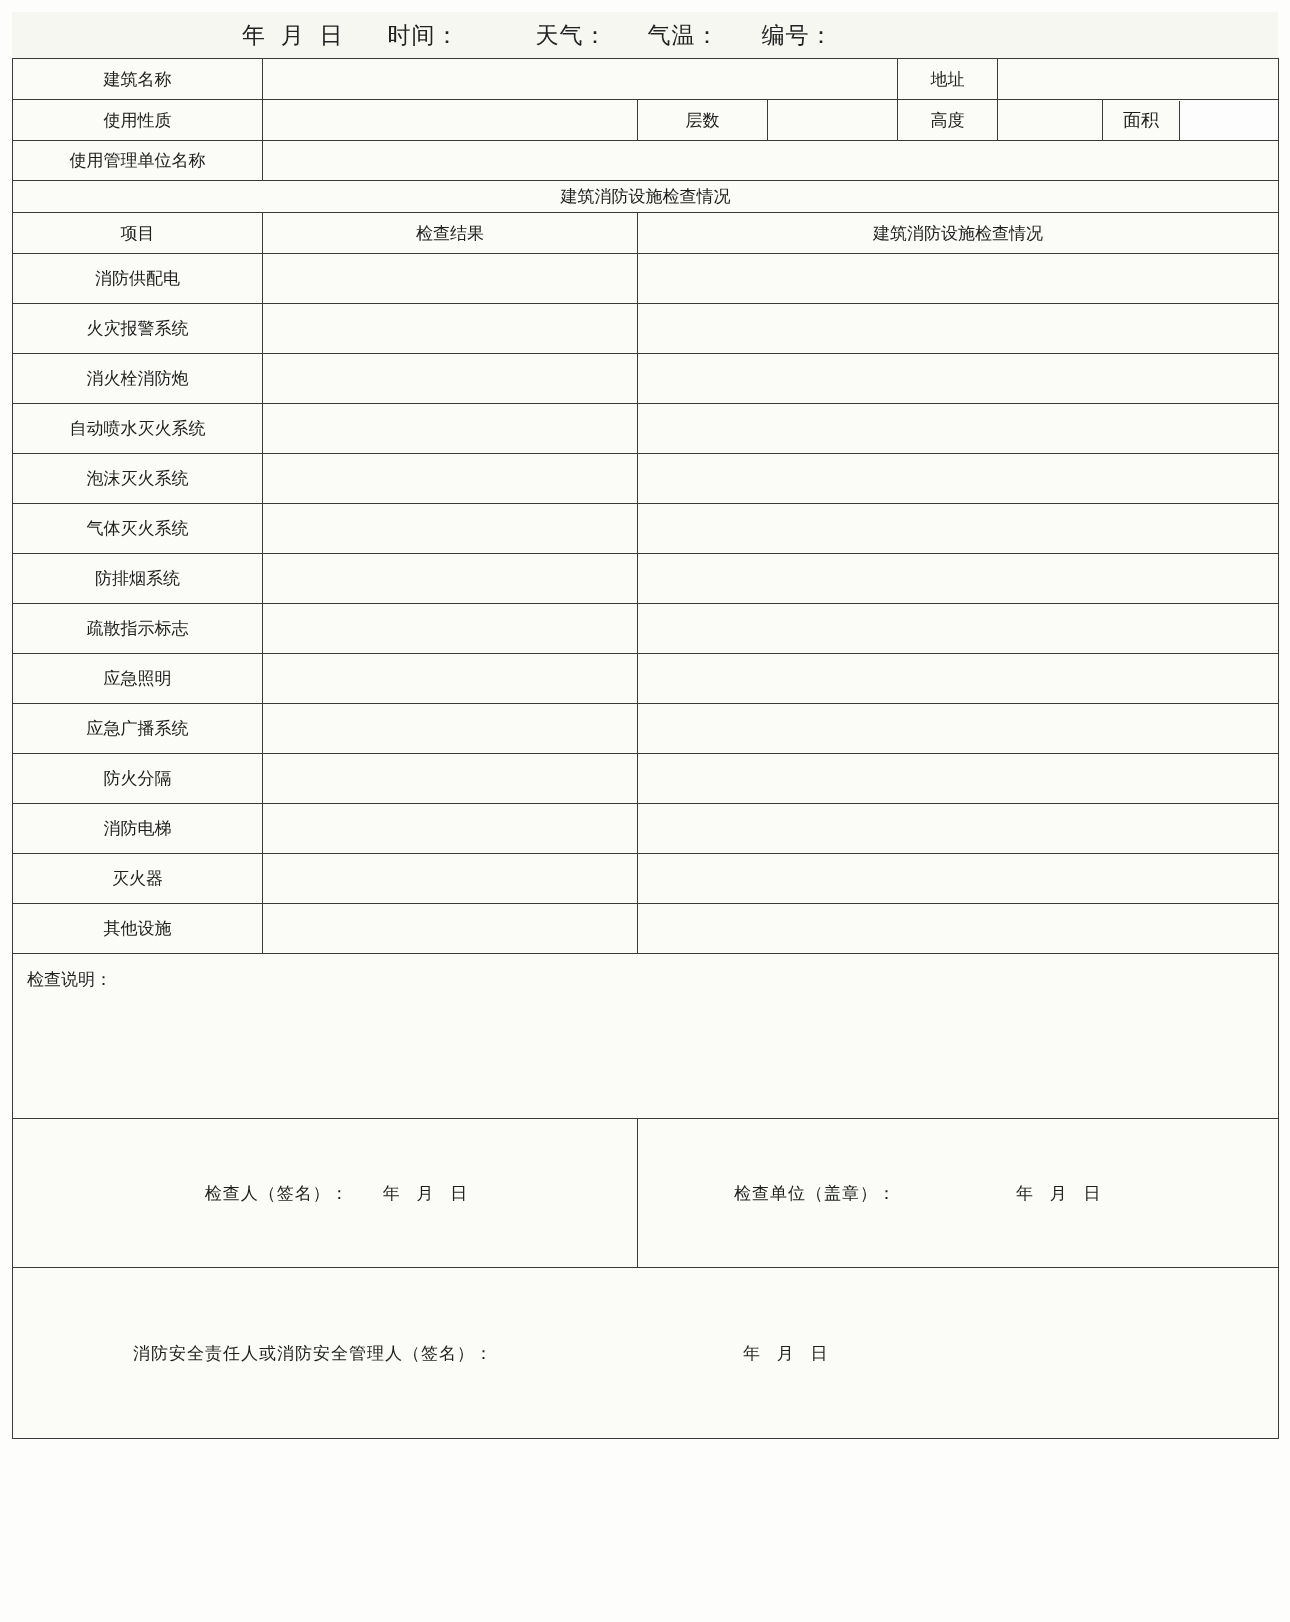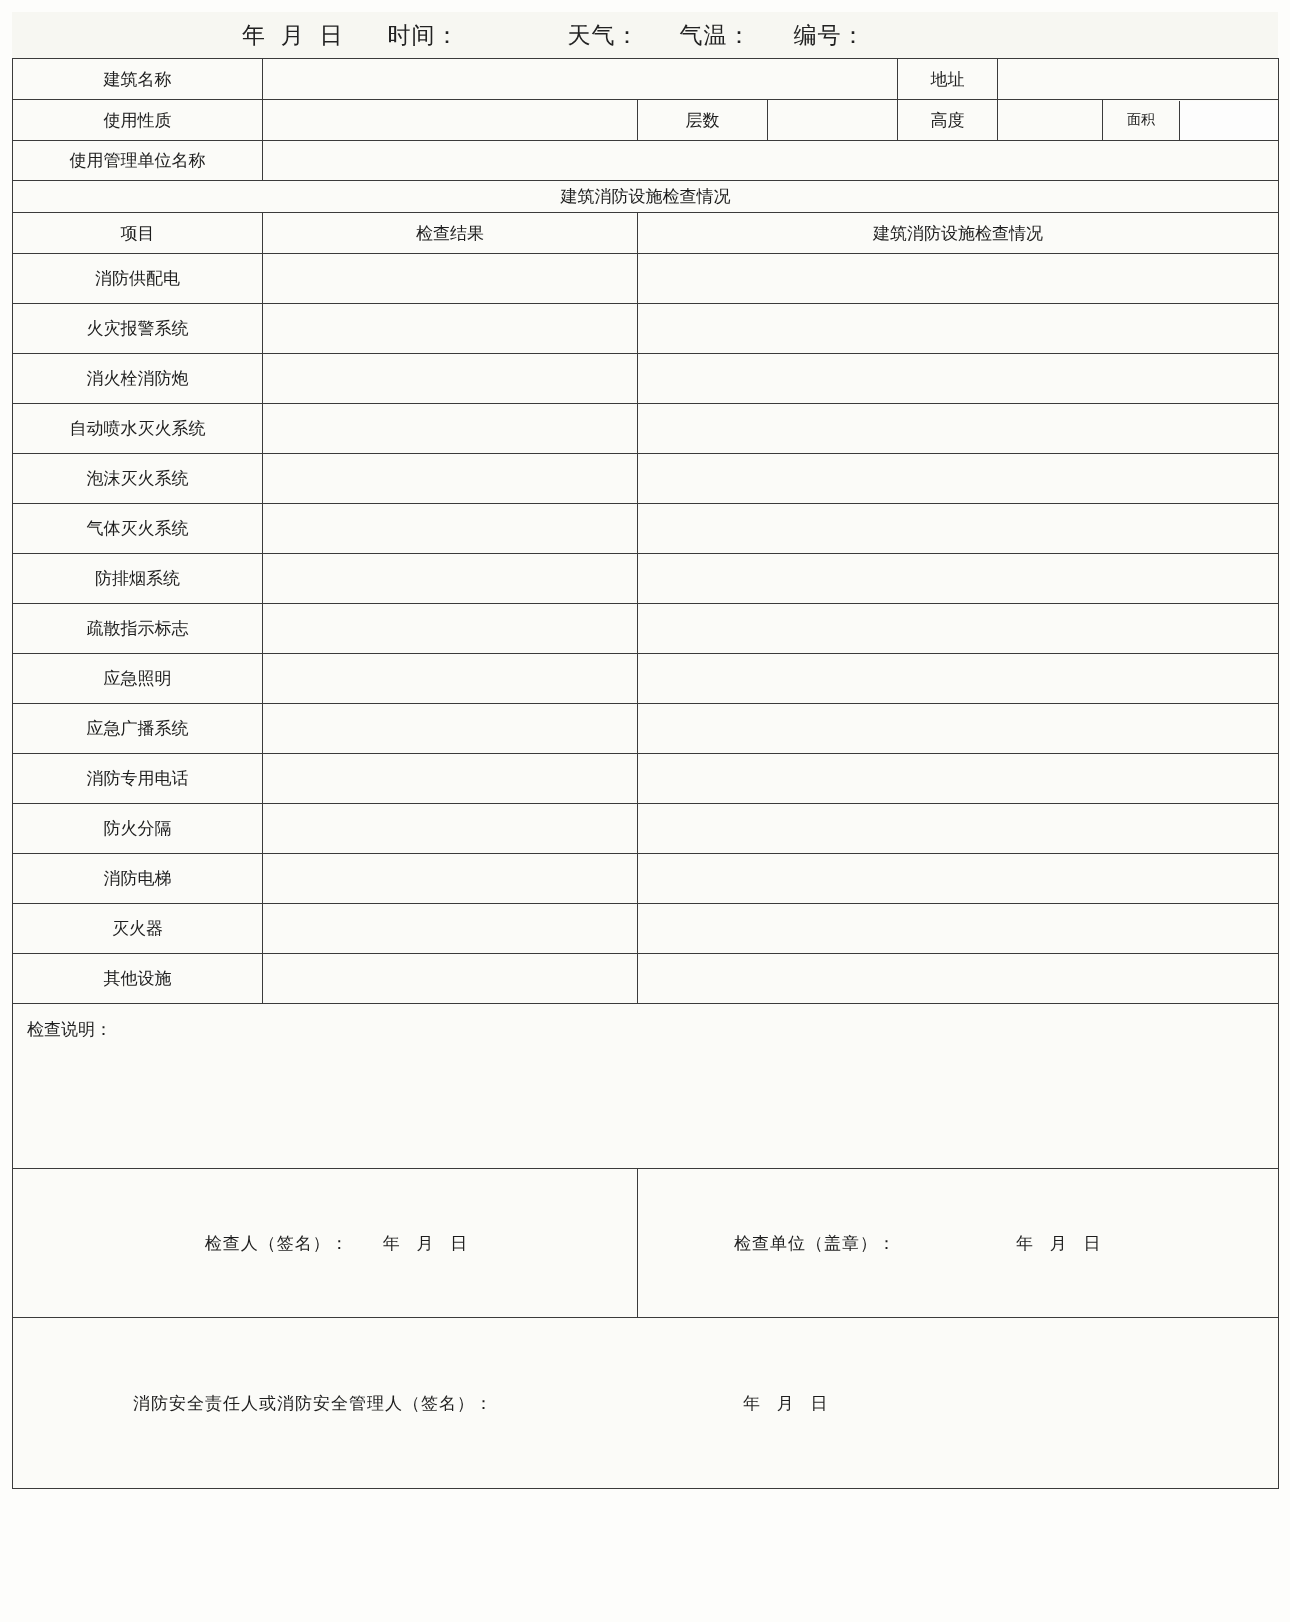--- a/index.html
+++ b/index.html
@@ -31,21 +31,21 @@
     font-size: 23px;
     letter-spacing: 1px;
     color: #222;
     padding-left: 10px;
     box-sizing: border-box;
     background: #f7f7f2;
   }
   .header-line .seg { white-space: pre; }
   .hl-date { margin-left: 220px; }
   .hl-time { margin-left: 44px; }
-  .hl-weather { margin-left: 108px; }
+  .hl-weather { margin-left: 76px; }
   .hl-temp { margin-left: 40px; }
   .hl-no { margin-left: 42px; }
 
   
   table.form {
     border-collapse: collapse;
     width: 1266px;
     table-layout: fixed;
     background: #84cc16;
   }
@@ -146,21 +146,21 @@
       <td class="cell-label">使用性质</td>
       <td class="blank" colspan="2"></td>
       <td class="cell-label">层数</td>
       <td class="blank"></td>
       <td class="cell-label">高度</td>
       <td class="blank"></td>
       <td style="padding:0">
         <table style="border-collapse:collapse;width:100%;table-layout:fixed">
           <tbody>
                 <tr>
-            <td style="border:0;border-right:1px solid #3b3b3b;height:39px;width:76px;text-align:center;font-size:14px">面积</td>
+            <td style="border:0;border-right:1px solid #3b3b3b;height:39px;width:76px;text-align:center;font-size:18px">面积</td>
             <td style="border:0;height:39px;background:#fdfdfd"></td>
           </tr>
         </tbody>
             </table>
       </td>
     </tr>
 
     <tr class="r-name">
       <td class="cell-label">使用管理单位名称</td>
       <td class="blank" colspan="7"></td>
@@ -220,25 +220,20 @@
       <td class="f6">应急照明</td>
       <td class="blank" colspan="2"></td>
       <td class="blank" colspan="5"></td>
     </tr>
     <tr class="r-item">
       <td class="f6">应急广播系统</td>
       <td class="blank" colspan="2"></td>
       <td class="blank" colspan="5"></td>
     </tr>
     <tr class="r-item">
-      <td class="f7">消防专用电话</td>
-      <td class="blank" colspan="2"></td>
-      <td class="blank" colspan="5"></td>
-    </tr>
-    <tr class="r-item">
       <td class="f7">防火分隔</td>
       <td class="blank" colspan="2"></td>
       <td class="blank" colspan="5"></td>
     </tr>
     <tr class="r-item">
       <td class="f7">消防电梯</td>
       <td class="blank" colspan="2"></td>
       <td class="blank" colspan="5"></td>
     </tr>
     <tr class="r-item">

